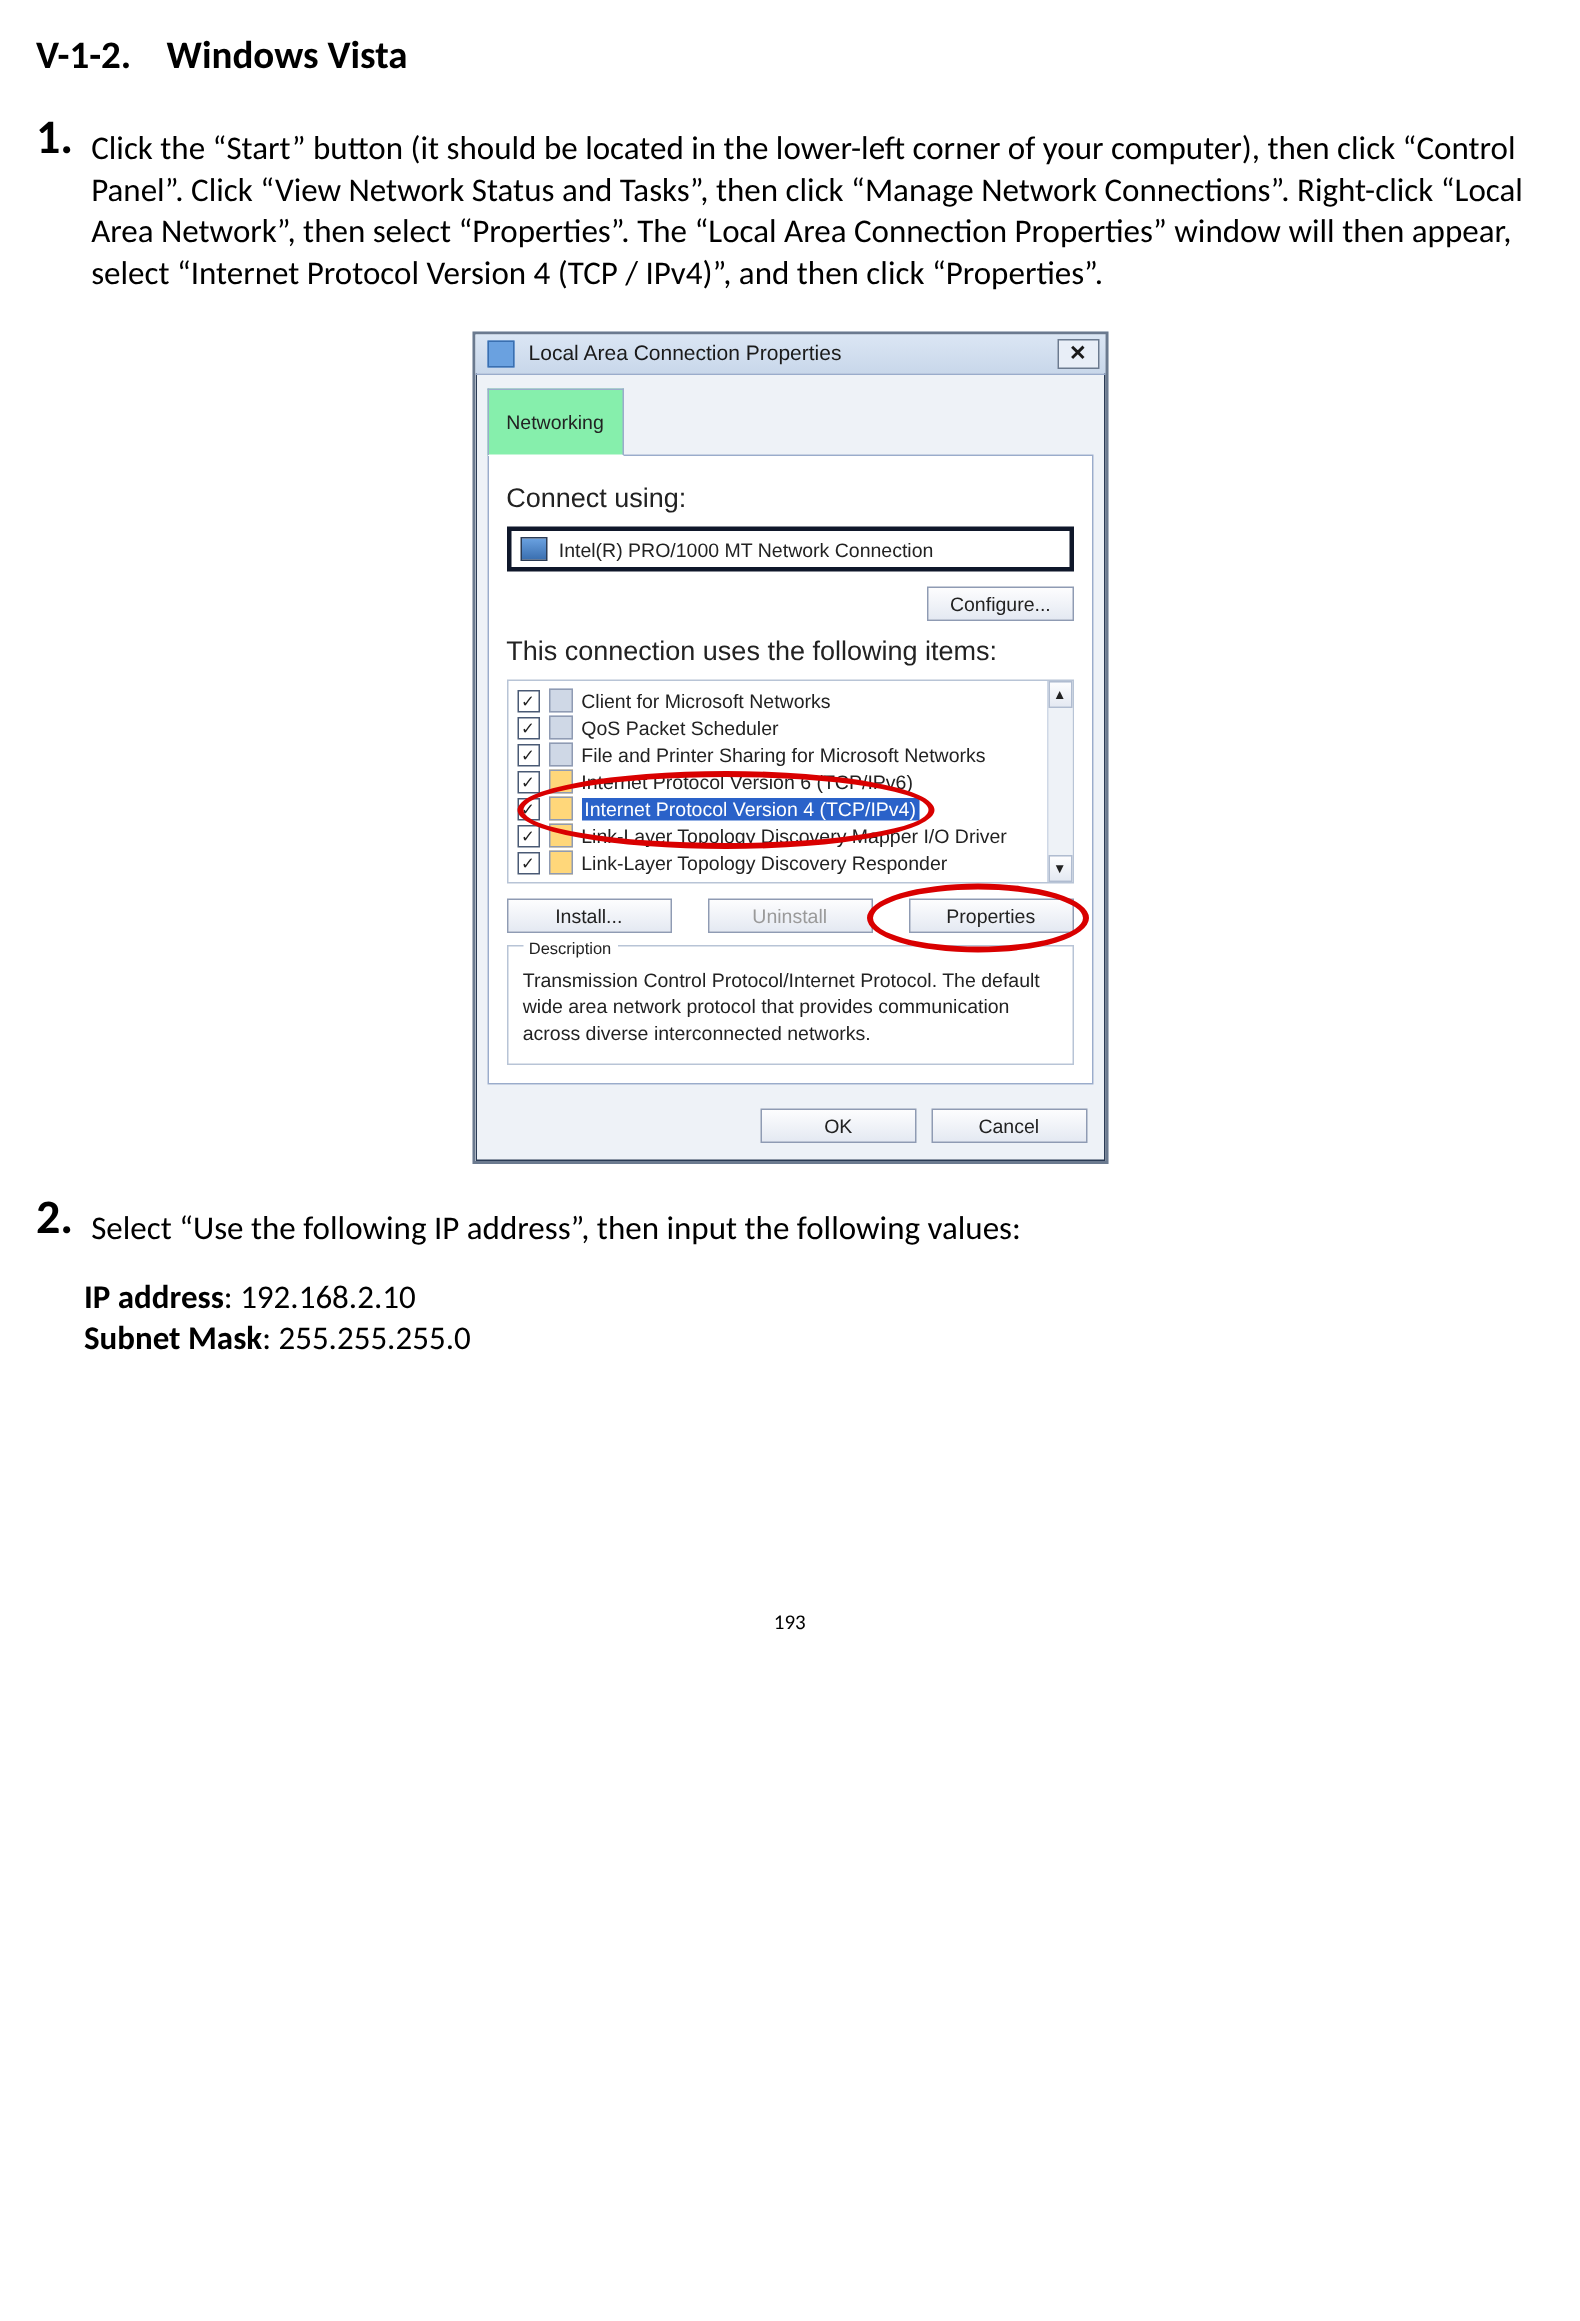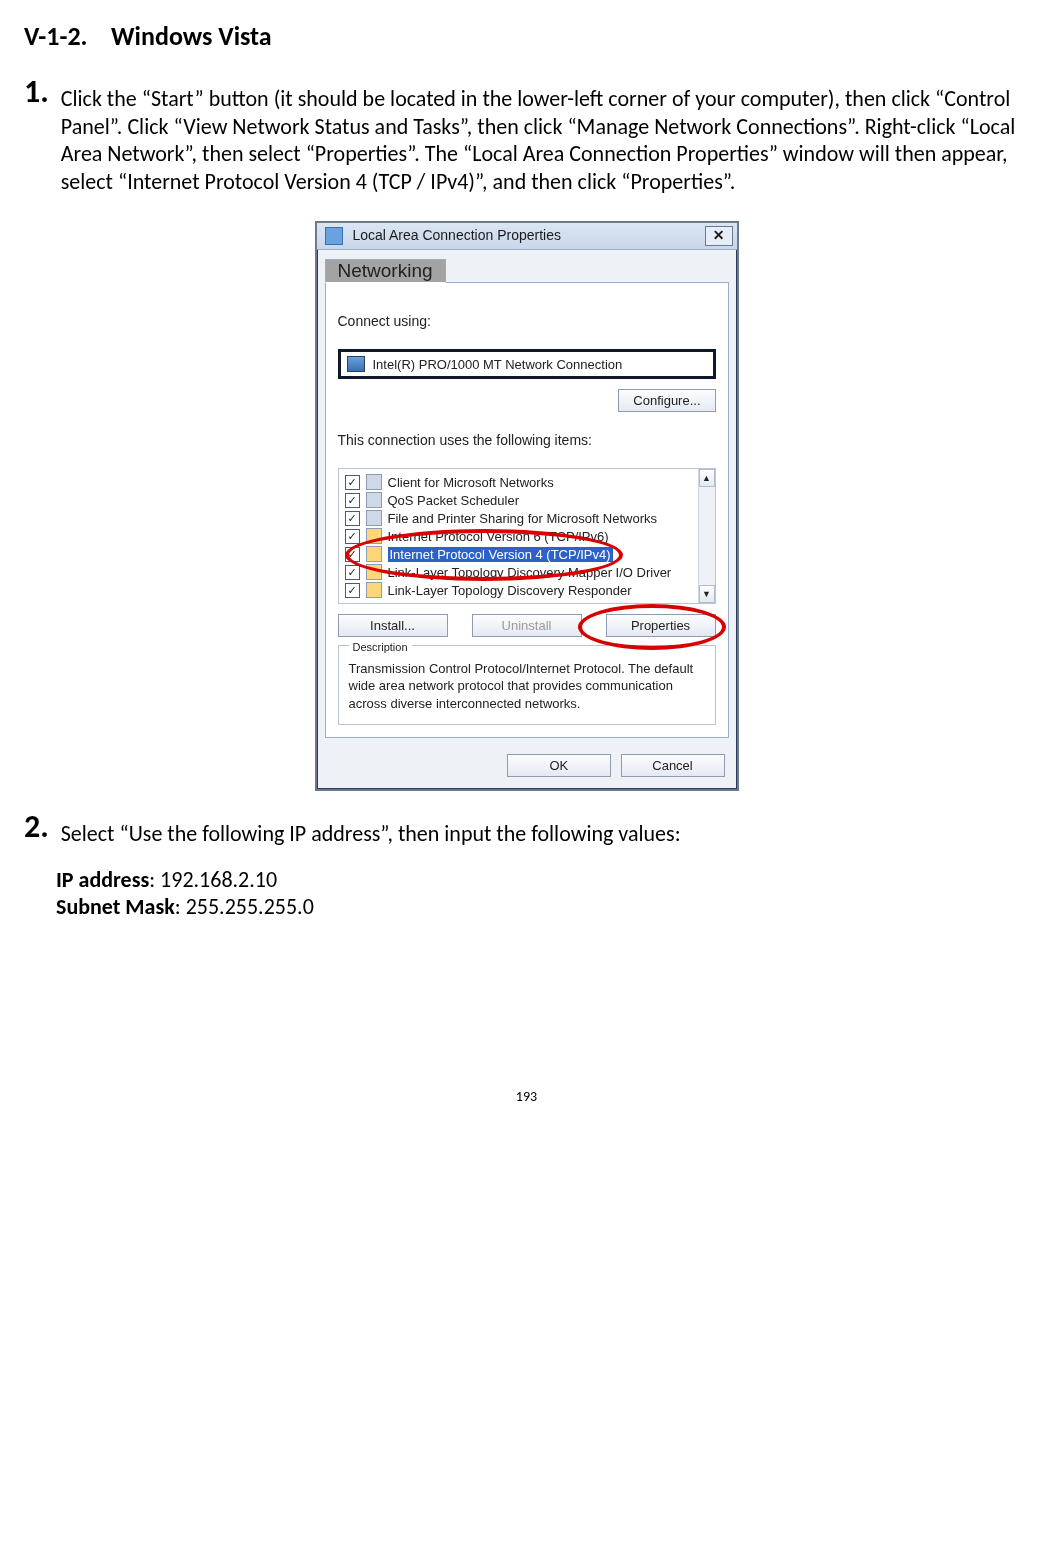--- a/index.html
+++ b/index.html
@@ -74,35 +74,35 @@
     border: 1px solid #6b7a8f;
     background: #e8eef7;
     font-weight: bold;
     font-size: 14px;
   }
   .tabstrip {
     padding: 8px 8px 0 8px;
   }
   .tab {
     display: inline-block;
-    background: #a3a3a3;
+    background: #86efac;
     border: 1px solid #9aaccb;
     border-bottom: 1px solid #fff;
-    padding: 0 12px;
+    padding: 14px 12px;
     position: relative;
     top: 1px;
-    font-size: 19px;
+    font-size: 13px;
   }
   .panel {
     margin: 0 8px 8px 8px;
     border: 1px solid #9aaccb;
     background: #fff;
     padding: 10px 12px 12px 12px;
   }
-  .label-row { margin: 20px 0; font-size: 14px; }
+  .label-row { margin: 8px 0; font-size: 18px; }
   .adapter-box {
     display: flex;
     align-items: center;
     border: 3px solid #0f172a;
     padding: 4px 6px;
     margin: 4px 0 10px 0;
     background: #fff;
   }
   .adapter-box .nic-icon {
     width: 16px; height: 14px;

